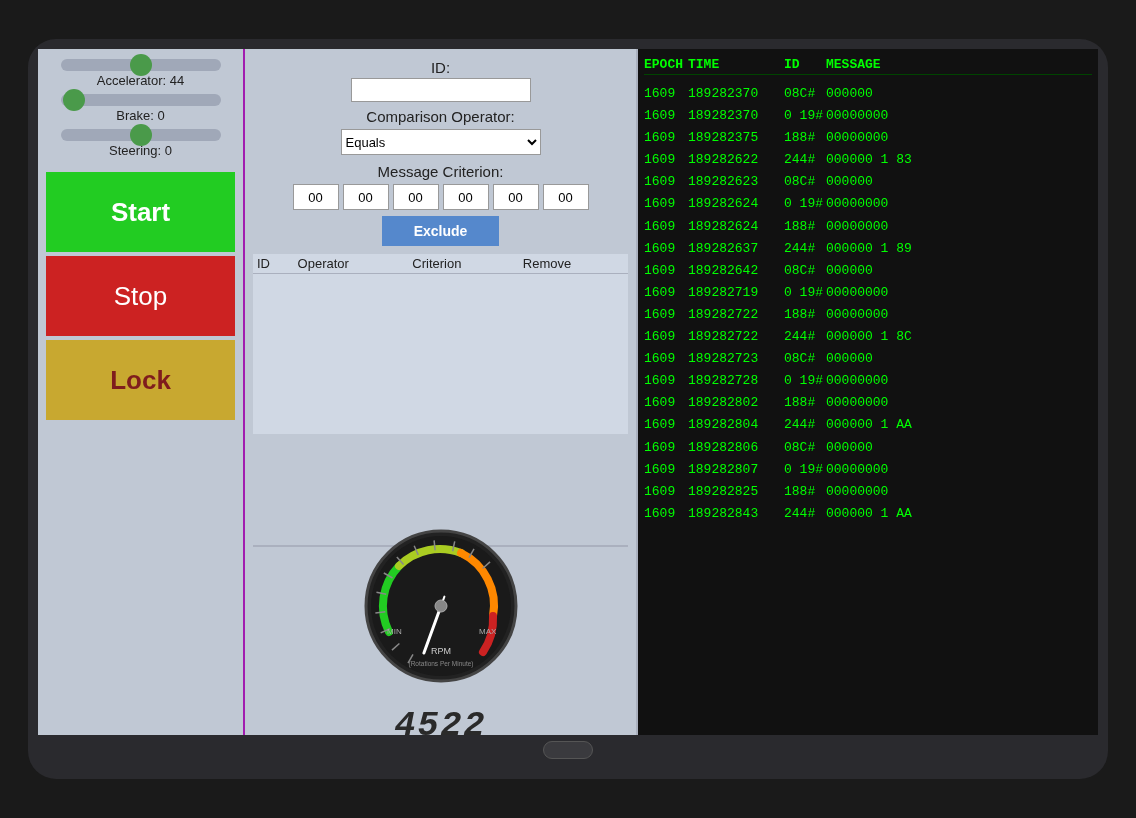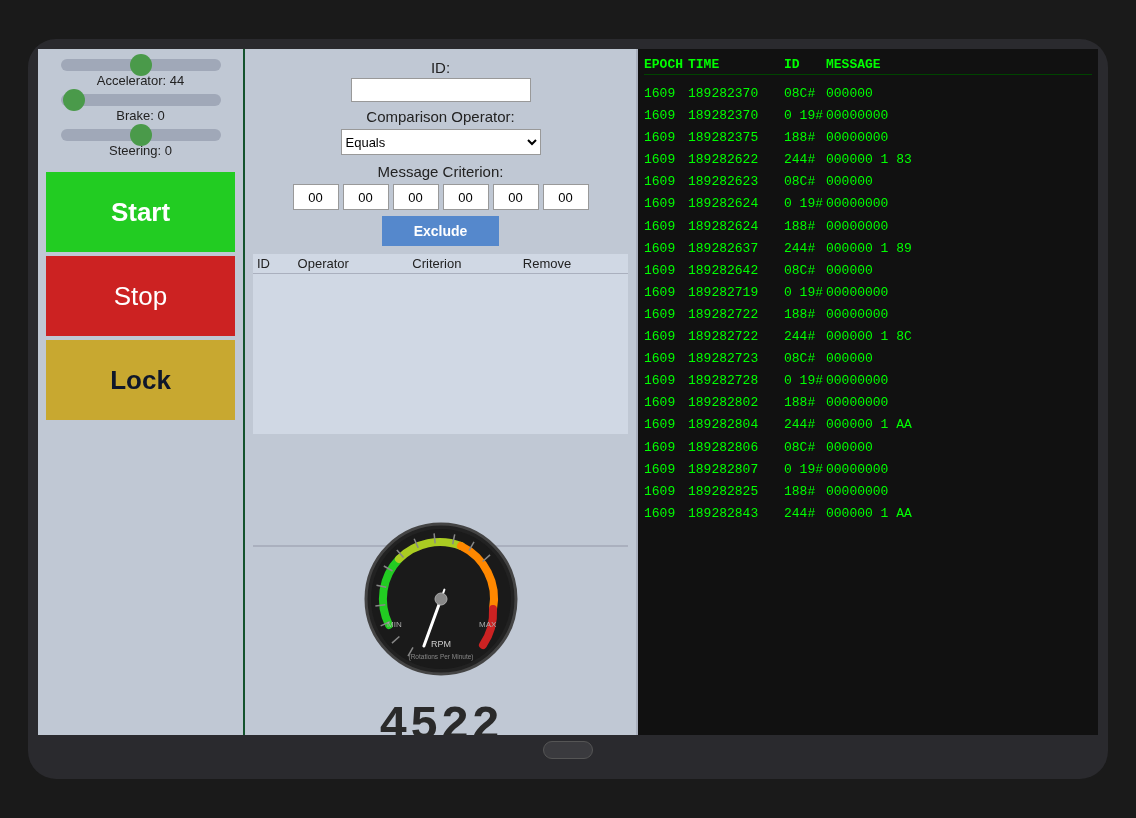--- a/index.html
+++ b/index.html
@@ -86,21 +86,21 @@
       color: white;
       font-size: 26px;
       font-weight: normal;
       border: none;
       cursor: pointer;
       height: 80px;
       width: 100%;
     }
     .btn-lock {
       background: #c8a830;
-      color: #0f172a;
+      color: #7f1d1d;
       font-size: 26px;
       font-weight: bold;
       border: none;
       cursor: pointer;
       height: 80px;
       width: 100%;
     }
     .btn-unlock {
       background: #d4b84a;
       color: white;
@@ -111,21 +111,21 @@
       height: 80px;
       width: 100%;
     }
     
     .middle-panel {
       flex: 1;
       background: #c0c8d4;
       display: flex;
       flex-direction: column;
       padding: 10px 8px;
-      border-left: 2px solid #14532d;
+      border-left: 2px solid #a21caf;
       border-right: 2px solid #aab0be;
     }
     .filter-section {
       flex: 1;
     }
     .id-row {
       display: flex;
       flex-direction: column;
       align-items: center;
       margin-bottom: 6px;
@@ -221,24 +221,25 @@
       width: 160px;
       height: 160px;
       position: relative;
       display: flex;
       flex-direction: column;
       align-items: center;
       justify-content: center;
     }
     .rpm-display {
       font-family: 'Courier New', monospace;
-      font-size: 48px;
+      font-size: 35px;
       color: #2a2a2a;
       letter-spacing: 2px;
       font-weight: bold;
+      font-style: italic;
     }
     
     .right-panel {
       width: 460px;
       background: #111;
       flex-shrink: 0;
       overflow: hidden;
       padding: 8px 6px;
       font-family: 'Courier New', monospace;
       font-size: 13px;

